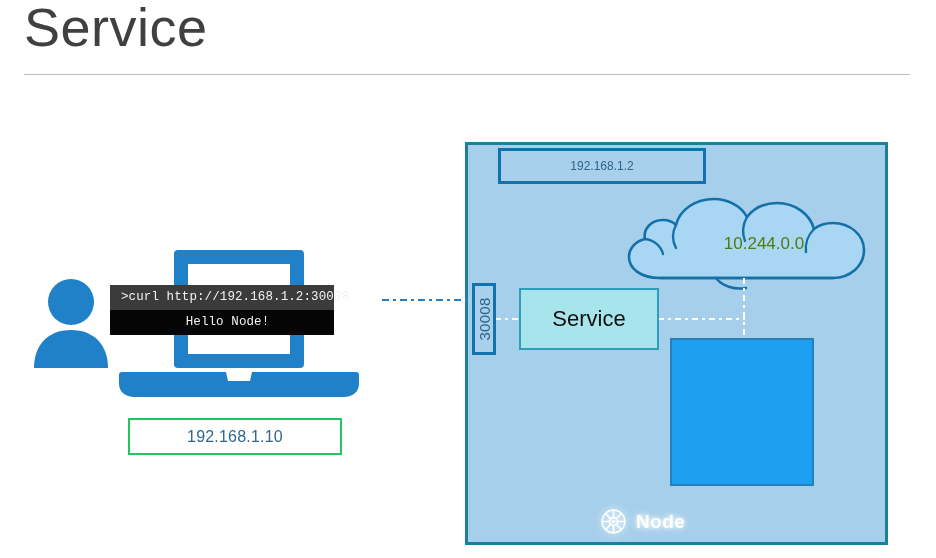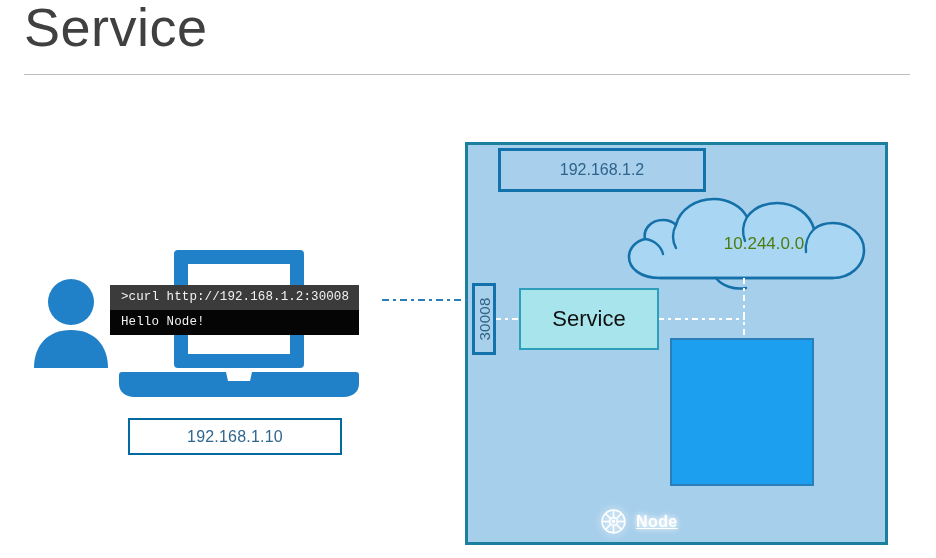--- a/index.html
+++ b/index.html
@@ -58,45 +58,46 @@
     left: 118px;
     top: 250px;
     width: 242px;
     height: 148px;
   }
 
   #terminal {
     position: absolute;
     left: 110px;
     top: 285px;
-    width: 249px;
+    width: 224px;
     height: 51px;
     font-family: "Liberation Mono", "DejaVu Sans Mono", monospace;
     font-size: 12.5px;
     z-index: 6;
     box-shadow: 0 0 0 0 rgba(0,0,0,0);
+    text-align: center;
   }
   #terminal .line {
     height: 25px;
     line-height: 25px;
     padding-left: 11px;
     color: #f2f2f2;
     white-space: nowrap;
     letter-spacing: 0.1px;
   }
   #terminal .line-cmd { background: #3b3b3b; }
   #terminal .line-out { background: #050505; }
 
   #client-ip-box {
     position: absolute;
     left: 128px;
     top: 418px;
     width: 210px;
     height: 33px;
-    border: 2px solid #0369a1;
+    border: 2px solid #22c55e;
     background: #ffffff;
     color: #30678e;
     font-size: 16px;
     display: flex;
     align-items: center;
     justify-content: center;
     letter-spacing: 0.2px;
   }
 
   
@@ -109,25 +110,25 @@
     background: #a6cfeb;
     border: 3px solid #1c7f9e;
     box-sizing: border-box;
   }
 
   #node-ip-box {
     position: absolute;
     left: 498px;
     top: 148px;
     width: 208px;
-    height: 44px;
+    height: 36px;
     border: 3px solid #1372ab;
     background: rgba(170, 208, 236, 0.55);
     color: #2f6389;
-    font-size: 16px;
+    font-size: 12px;
     display: flex;
     align-items: center;
     justify-content: center;
     box-sizing: border-box;
   }
 
   #port-box {
     position: absolute;
     left: 472px;
     top: 283px;
@@ -240,27 +241,26 @@
     gap: 9px;
     z-index: 5;
   }
   #node-badge .k8s-icon {
     width: 27px;
     height: 27px;
     filter: drop-shadow(0 0 5px rgba(255,255,255,0.95));
   }
   #node-badge .node-text {
     color: #ffffff;
-    font-size: 16px;
+    font-size: 19px;
     font-weight: bold;
     letter-spacing: 0.4px;
     text-shadow:
       0 0 5px rgba(255,255,255,0.9),
       0 0 10px rgba(255,255,255,0.6);
-    text-decoration: underline;
   }
 
   
   .conn {
     position: absolute;
     z-index: 3;
   }
   #conn-client-port {
     left: 382px;
     top: 299px;

